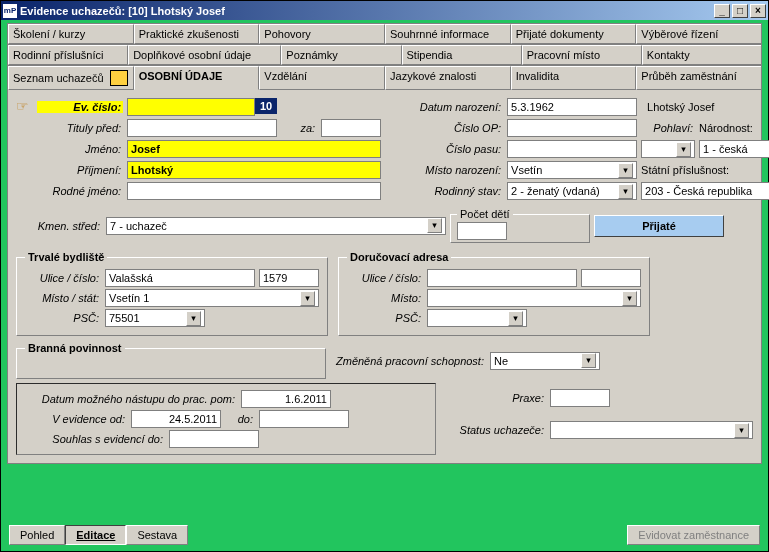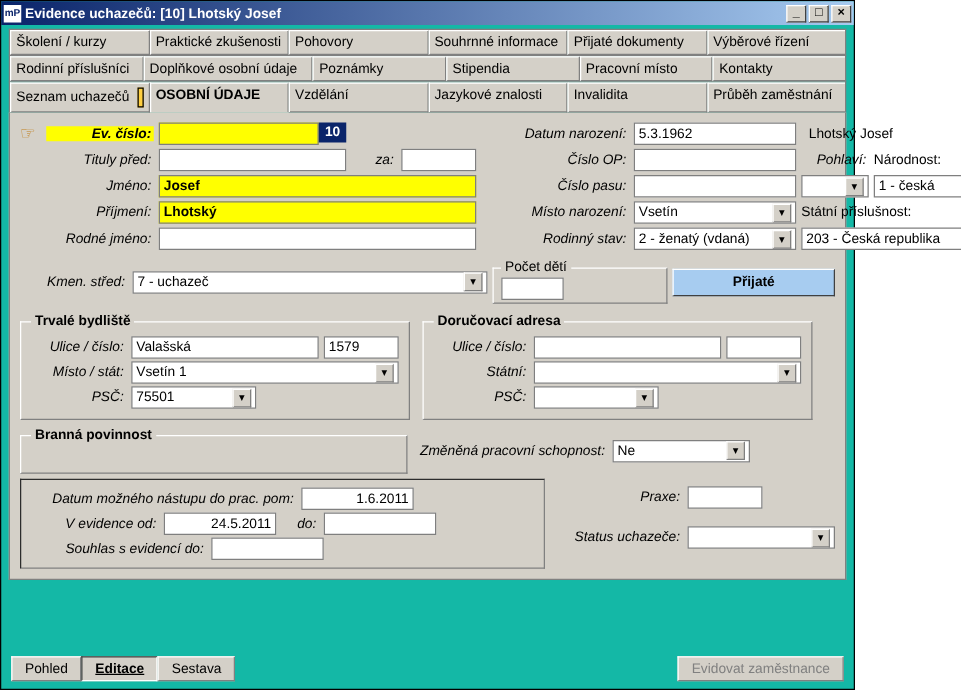--- a/index.html
+++ b/index.html
@@ -1,17 +1,17 @@
 <!DOCTYPE html>
 <html><head>
 <meta charset="utf-8">
 <style>
 * { box-sizing: border-box; font-family: Tahoma, Arial, sans-serif; font-size: 11px; }
 body { margin: 0; background: #fff; }
-.window { width: 684px; height: 552px; background: #14b8a6; border: 1px solid #000; position: relative; }
+.window { width: 769px; height: 552px; background: #22c55e; border: 1px solid #000; position: relative; }
 .titlebar { height: 19px; background: linear-gradient(to right, #0a246a, #a6caf0); color: #fff; display: flex; align-items: center; padding: 0 2px; font-weight: bold; }
 .titlebar .icon { width: 14px; height: 14px; background: #fff; margin-right: 3px; display:inline-flex; align-items:center; justify-content:center; color:#0a246a; font-size:8px;}
 .titlebar .title { flex: 1; }
 .titlebar .wbtn { width: 16px; height: 14px; background: #d4d0c8; border: 1px solid #fff; border-right-color:#404040; border-bottom-color:#404040; margin-left: 2px; color:#000; text-align:center; line-height:11px; font-size:10px; font-family: Arial; }
 .content { padding: 3px 6px 6px; }
 .tabs { display: flex; border: 1px solid #808080; border-bottom: none; }
 .tab { flex: 1; padding: 3px 4px; background: #d4d0c8; border-right: 1px solid #808080; border-bottom: 1px solid #808080; border-top: 1px solid #fff; border-left: 1px solid #fff; text-align: left; cursor: pointer; white-space: nowrap; overflow: hidden; }
 .tab:last-child { border-right: none; }
 .tabrow2 { display: flex; }
 .tab.active { background: #d4d0c8; border-bottom: 1px solid #d4d0c8; font-weight: bold; }
@@ -177,21 +177,21 @@
             </div>
         </fieldset>
         <fieldset>
           <legend>Doručovací adresa</legend>
           <div class="row">
               <div class="lbl">Ulice / číslo:</div>
             <input class="txt" style="flex: 2 1 0%;">
             <input class="txt" style="flex: 0 0 60px;">
             </div>
           <div class="row">
-              <div class="lbl">Státní:</div>
+              <div class="lbl">Místo:</div>
             <div class="sel" style="flex:1">
                 <span></span>
                 <span class="arrow">▾</span>
               </div>
             </div>
           <div class="row">
               <div class="lbl">PSČ:</div>
             <div class="sel" style="width:100px">
                 <span></span>
                 <span class="arrow">▾</span>

